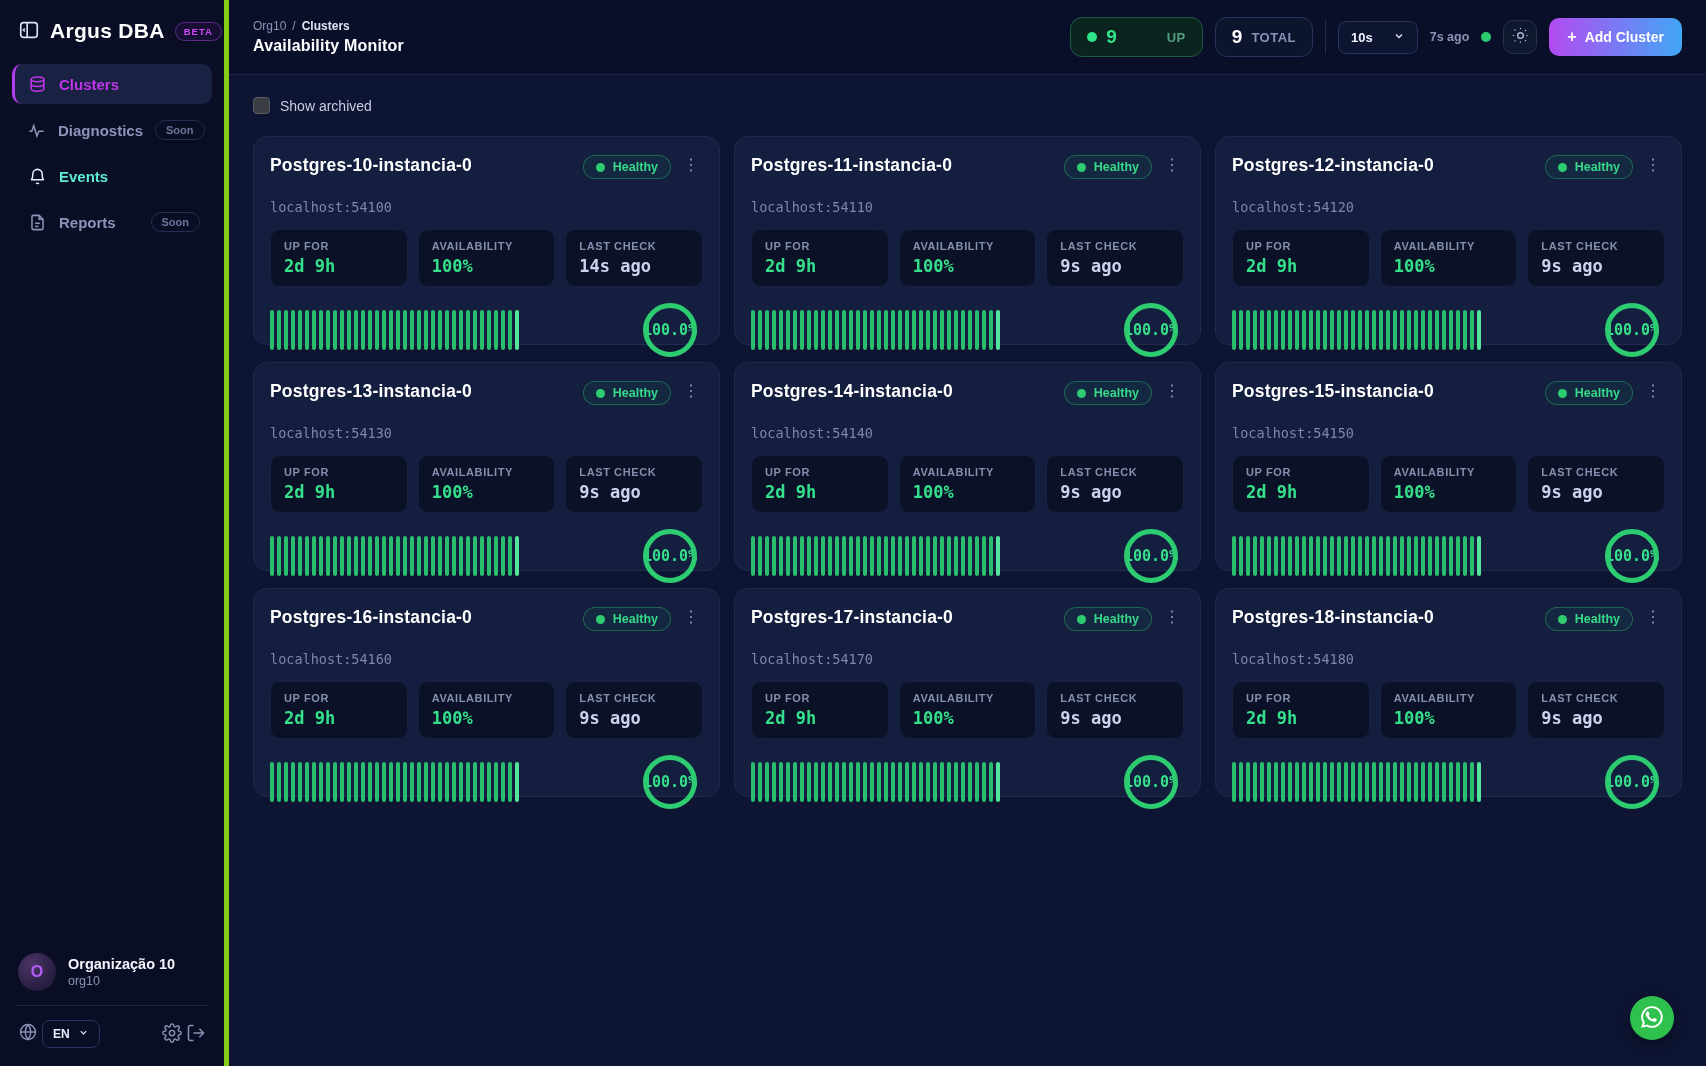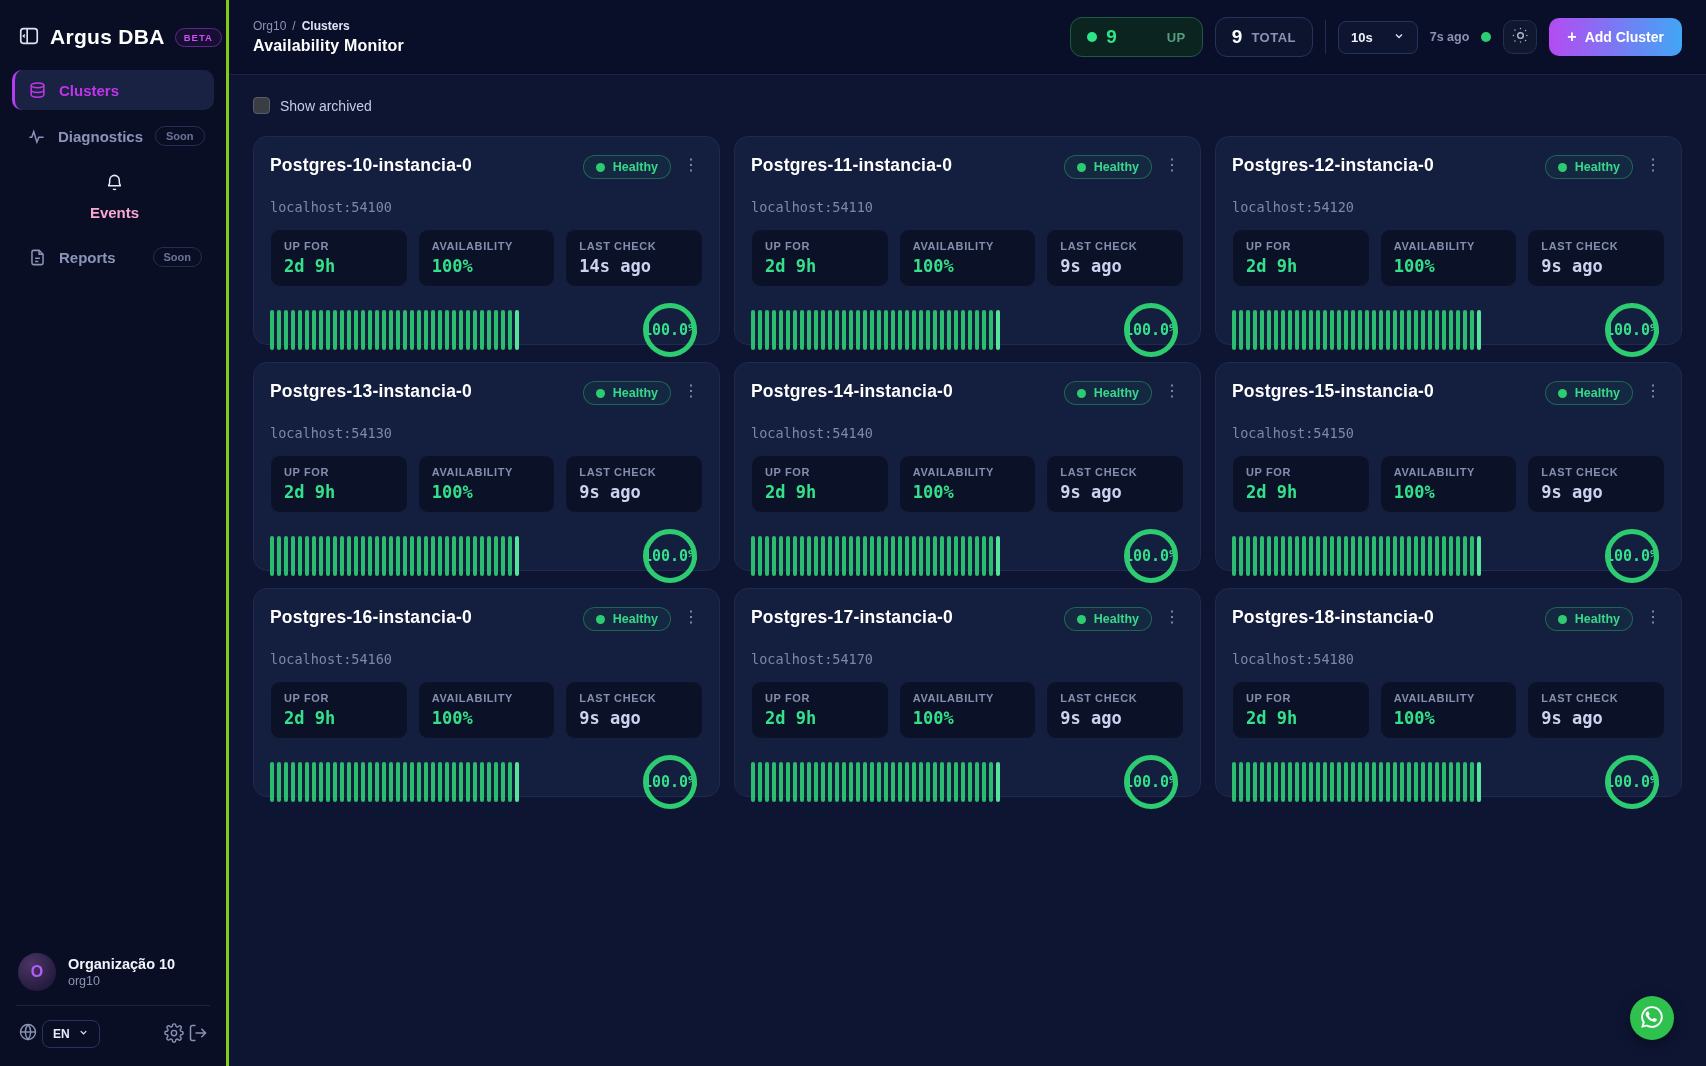--- a/index.html
+++ b/index.html
@@ -7,38 +7,38 @@
   body {
     font-family:"Liberation Sans", sans-serif;
     background:#0e1533; color:#eef1fb;
     display:flex;
   }
   .mono { font-family:"DejaVu Sans Mono", monospace; }
 
   
   .sidebar {
     width:229px; min-width:229px; height:100%;
-    background:#0a0e24; border-right:3px solid #84cc16;
-    display:flex; flex-direction:column; padding:18px 12px 14px;
+    background:#0a0e24; border-right:5px solid #84cc16;
+    display:flex; flex-direction:column; padding:12px 12px 14px;
   }
   .logo-row { display:flex; align-items:center; gap:10px; padding:6px 6px 20px; }
   .collapse-btn { width:26px; height:26px; display:flex; align-items:center; justify-content:center; color:#dfe4f5; cursor:pointer; background:transparent; border:none; }
   .logo-text { font-size:21px; font-weight:800; letter-spacing:.3px; color:#ffffff; white-space:nowrap; }
   .beta-badge { font-size:9.5px; font-weight:700; letter-spacing:1px; color:#d14bf8; border:1px solid #5c2a86; background:#170f33; border-radius:999px; padding:3px 8px; }
 
   .nav { display:flex; flex-direction:column; gap:6px; }
   .nav-item {
     display:flex; align-items:center; gap:12px;
     padding:10px 12px; border-radius:10px; cursor:pointer;
     color:#8b94b8; font-size:15px; font-weight:700;
     border-left:3px solid transparent;
   }
   .nav-item .nav-ico { width:20px; height:20px; display:flex; align-items:center; justify-content:center; }
   .nav-item.active { background:#192242; border-left:3px solid #b33df0; color:#c136ea; }
-  .nav-item.enabled { color:#f9a8d4;flex-direction:column; }
+  .nav-item.enabled { color:#5eead4; }
   .nav-label { flex:1; }
   .soon-badge { font-size:11px; font-weight:600; color:#6b7496; border:1px solid #242e52; border-radius:999px; padding:3px 10px; }
   .soon-badge:empty { display:none; }
 
   .sidebar-footer { margin-top:auto; }
   .org-row { display:flex; align-items:center; gap:12px; padding:6px 6px 14px; }
   .avatar { width:38px; height:38px; border-radius:50%; background:radial-gradient(circle at 35% 30%, #4b3566, #241b3d 75%); display:flex; align-items:center; justify-content:center; font-size:16px; font-weight:800; color:#b45ef5; }
   .org-name { font-size:14.5px; font-weight:800; color:#f2f4fc; }
   .org-slug { font-size:12.5px; color:#8a93b5; margin-top:2px; }
   .footer-divider { border-top:1px solid #1c2444; margin:0 4px 14px; }

